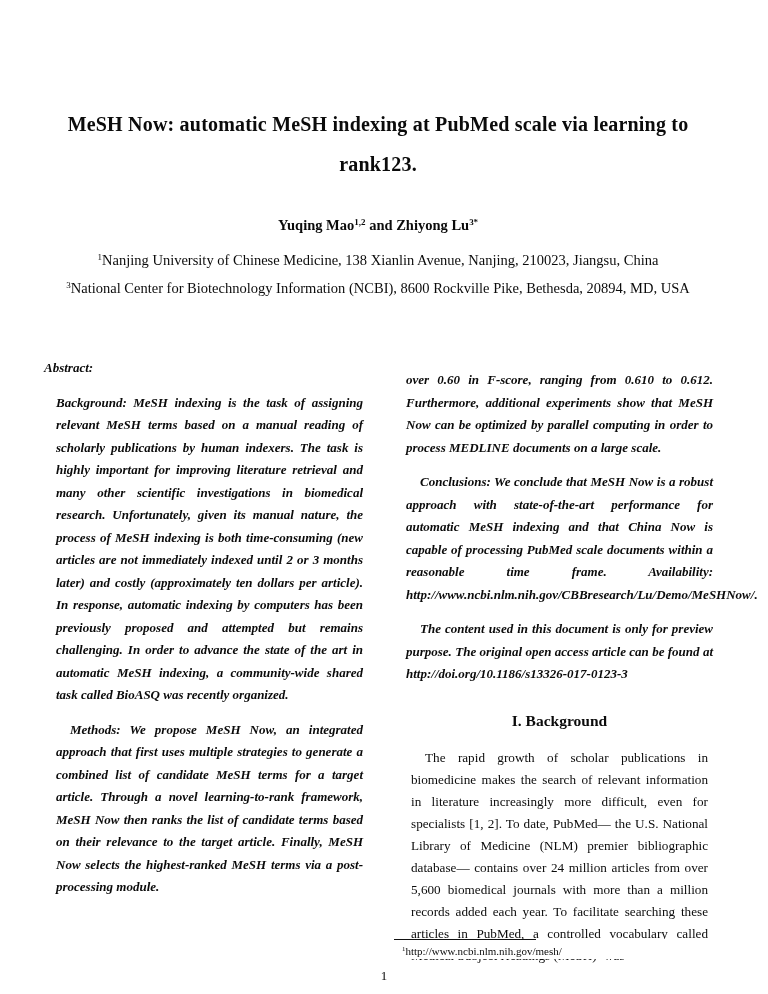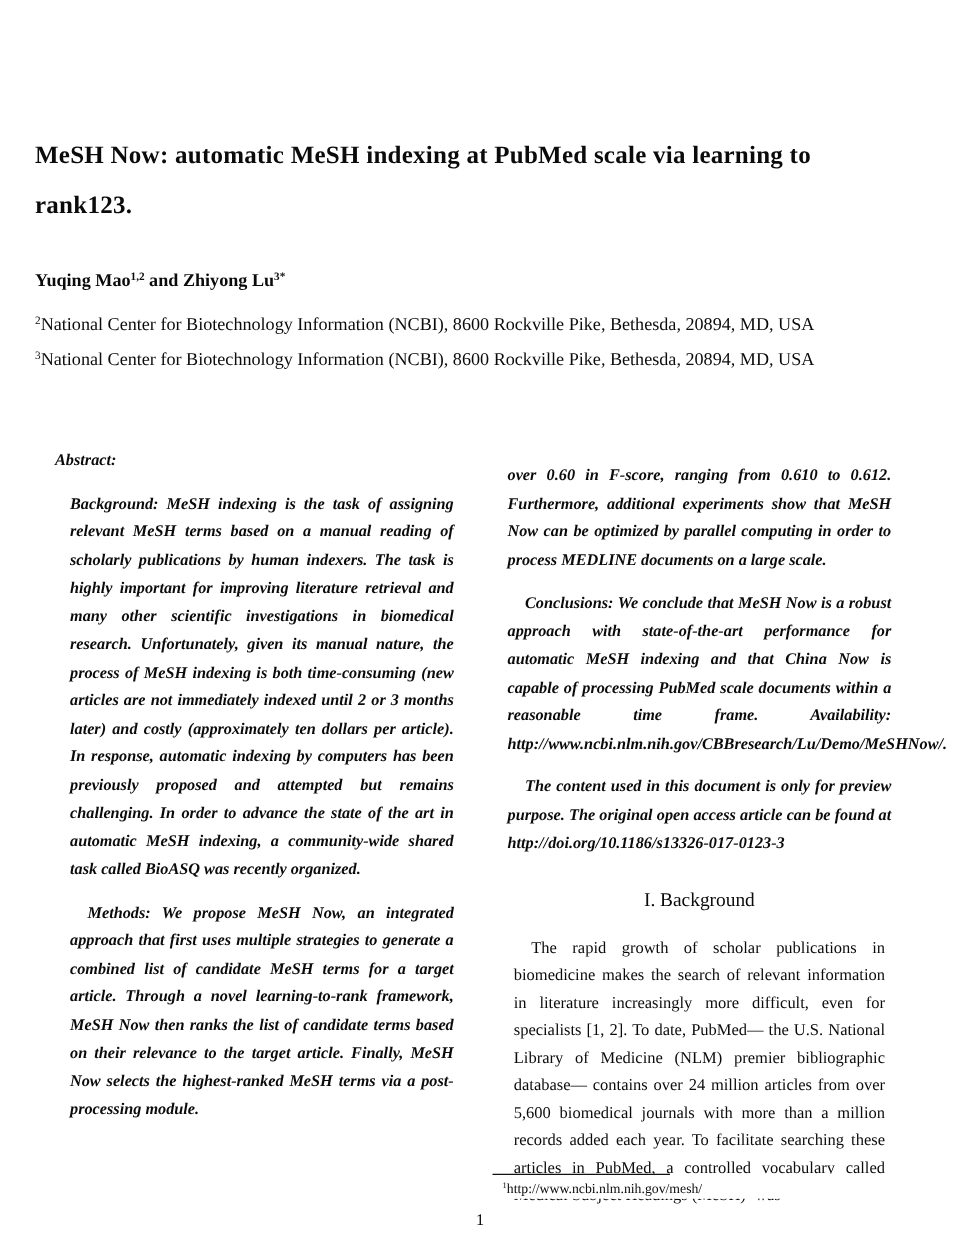--- a/index.html
+++ b/index.html
@@ -14,21 +14,21 @@
     font-family: "Liberation Serif", "DejaVu Serif", serif;
     overflow: hidden;
   }
 
   
   .header {
     position: absolute;
     top: 104px;
     left: 28px;
     right: 40px;
-    text-align: left;
+    text-align: center;
   }
   .title-line {
     font-size: 20px;
     font-weight: bold;
     line-height: 40px;
     letter-spacing: 0.2px;
   }
   .authors {
     margin-top: 32px;
     font-size: 14.5px;
@@ -70,21 +70,21 @@
   }
   .m-methods  { margin-top: 23px; text-indent: 14px; }
   .m-results  { margin-top: 29px; text-indent: 14px; }
   .m-concl    { margin-top: 22px; text-indent: 14px; }
   .m-preview  { text-indent: 14px; }
 
   .section-heading {
     margin: 26px 0 13px 0;
     text-align: center;
     font-size: 15.5px;
-    font-weight: normal;
+    font-weight: bold;
   }
   p.body-text {
     margin: 17px;
     font-size: 13.2px;
     line-height: 22px;
     text-align: justify;
   }
   p.body-text { text-indent: 14px; }
 
   .footnote-block {
@@ -135,21 +135,21 @@
 
 <div class="page">
 
   <div class="header">
     <div class="title">
       <div class="title-line">MeSH Now: automatic MeSH indexing at PubMed scale via learning to</div>
       <div class="title-line">rank123.</div>
     </div>
     <div class="authors">Yuqing Mao<sup>1,2</sup> and Zhiyong Lu<sup>3*</sup></div>
     <div class="affiliations">
-      <div><sup>2</sup>National Center for Biotechnology Information (NCBI), 8600 Rockville Pike, Bethesda, 20894, MD, USA</div>
+      <div><sup>1</sup>Nanjing University of Chinese Medicine, 138 Xianlin Avenue, Nanjing, 210023, Jiangsu, China</div>
       <div><sup>3</sup>National Center for Biotechnology Information (NCBI), 8600 Rockville Pike, Bethesda, 20894, MD, USA</div>
     </div>
   </div>
 
   <div class="columns">
 
     <div class="col col-left">
       <div class="abs-label">Abstract:</div>
       <p class="abs">Background: MeSH indexing is the task of assigning relevant MeSH terms based on a manual reading of scholarly publications by human indexers. The task is highly important for improving literature retrieval and many other scientific investigations in biomedical research. Unfortunately, given its manual nature, the process of MeSH indexing is both time-consuming (new articles are not immediately indexed until 2 or 3 months later) and costly (approximately ten dollars per article). In response, automatic indexing by computers has been previously proposed and attempted but remains challenging. In order to advance the state of the art in automatic MeSH indexing, a community-wide shared task called BioASQ was recently organized.</p>
       <p class="abs m-methods">Methods: We propose MeSH Now, an integrated approach that first uses multiple strategies to generate a combined list of candidate MeSH terms for a target article. Through a novel learning-to-rank framework, MeSH Now then ranks the list of candidate terms based on their relevance to the target article. Finally, MeSH Now selects the highest-ranked MeSH terms via a post-processing module.</p>

